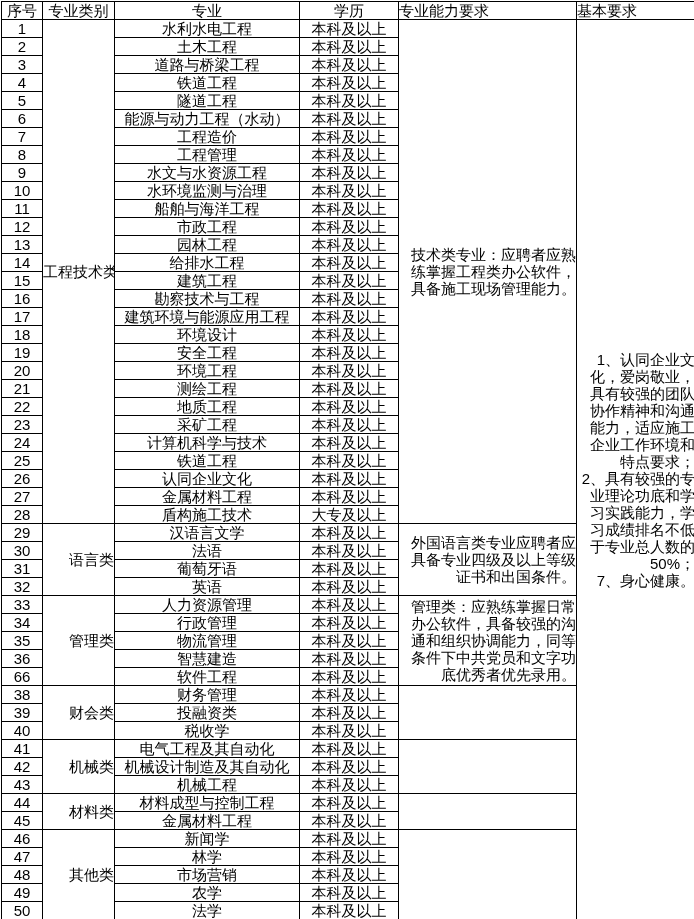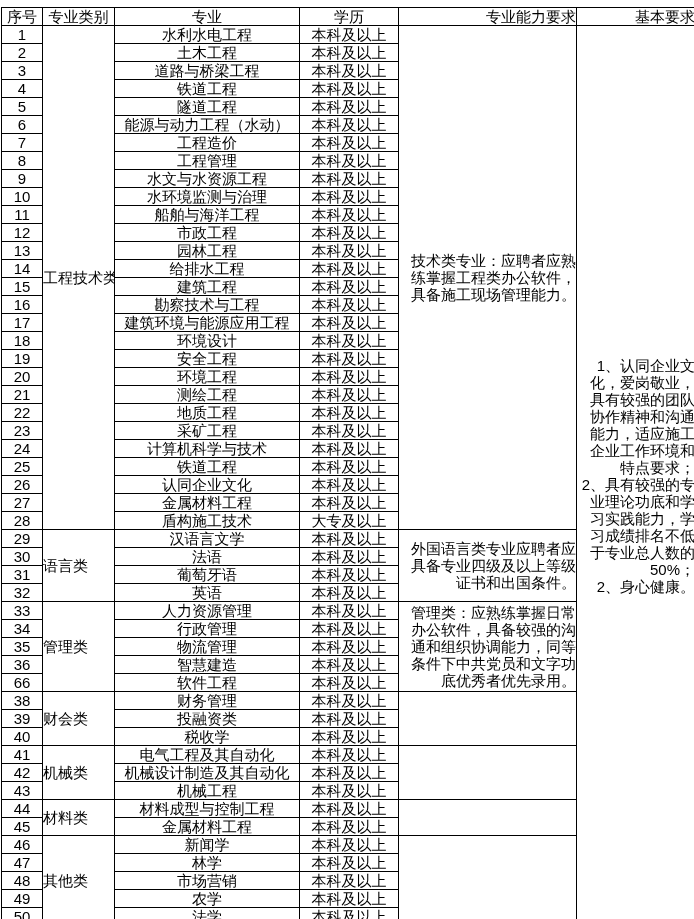--- a/index.html
+++ b/index.html
@@ -5,21 +5,21 @@
   html, body {
     margin: 0;
     padding: 0;
     background: #ffffff;
   }
   .page {
     width: 599px;
     height: 919px;
     background: #ffffff;
     box-sizing: border-box;
-    padding: 7px 0 0 1px;
+    padding: 1px 0 0 1px;
     font-family: "Liberation Sans", "DejaVu Sans", sans-serif;
     color: #000000;
   }
   table.majors {
     border-collapse: collapse;
     table-layout: fixed;
     width: 693px;
   }
   table.majors th,
   table.majors td {
@@ -36,27 +36,27 @@
   
   col.c-no       { width: 41px; }
   col.c-cat      { width: 72px; }
   col.c-major    { width: 185px; }
   col.c-degree   { width: 99px; }
   col.c-ability  { width: 178px; }
   col.c-basic    { width: 119px; }
 
   .center { text-align: center; white-space: nowrap; }
   .cat-cell {
-    text-align: left;
+    text-align: right;
     vertical-align: middle;
     font-size: 14px;
     white-space: nowrap;
   }
   .head-left {
-    text-align: right;
+    text-align: left;
     padding-left: 3px;
     white-space: nowrap;
     margin-left: 32px;
   }
   .ability-cell, .basic-cell {
     text-align: right;
     vertical-align: middle;
     padding: 0 2px;
     white-space: normal;
     line-height: 18px;
@@ -90,21 +90,21 @@
     <tbody>
         <tr>
           <td class="center">1</td>
           <td class="cat-cell" rowspan="28">工程技术类</td>
           <td class="center">水利水电工程</td>
           <td class="center">本科及以上</td>
           <td class="ability-cell" rowspan="28">技术类专业：应聘者应熟练掌握工程类办公软件，具备施工现场管理能力。</td>
           <td class="basic-cell" rowspan="50">
             <div>1、认同企业文化，爱岗敬业，具有较强的团队协作精神和沟通能力，适应施工企业工作环境和特点要求；</div>
             <div>2、具有较强的专业理论功底和学习实践能力，学习成绩排名不低于专业总人数的50%；</div>
-            <div>2、身心健康。</div>
+            <div>7、身心健康。</div>
           </td>
         </tr>
         <tr>
           <td class="center">2</td>
           <td class="center">土木工程</td>
           <td class="center">本科及以上</td>
         </tr>
         <tr>
           <td class="center">3</td>
           <td class="center">道路与桥梁工程</td>

